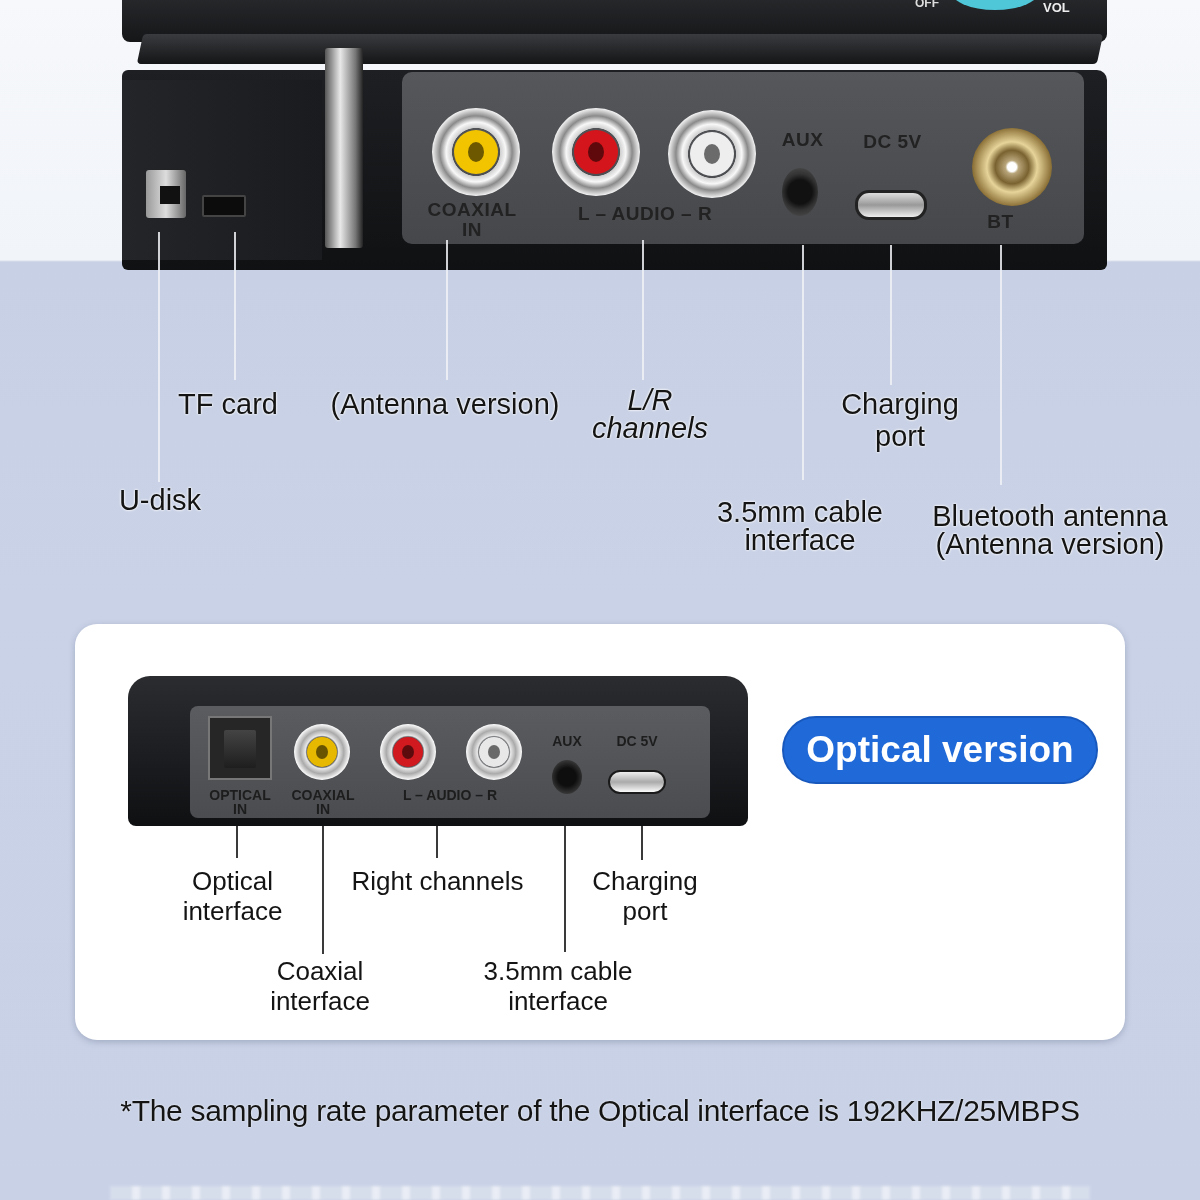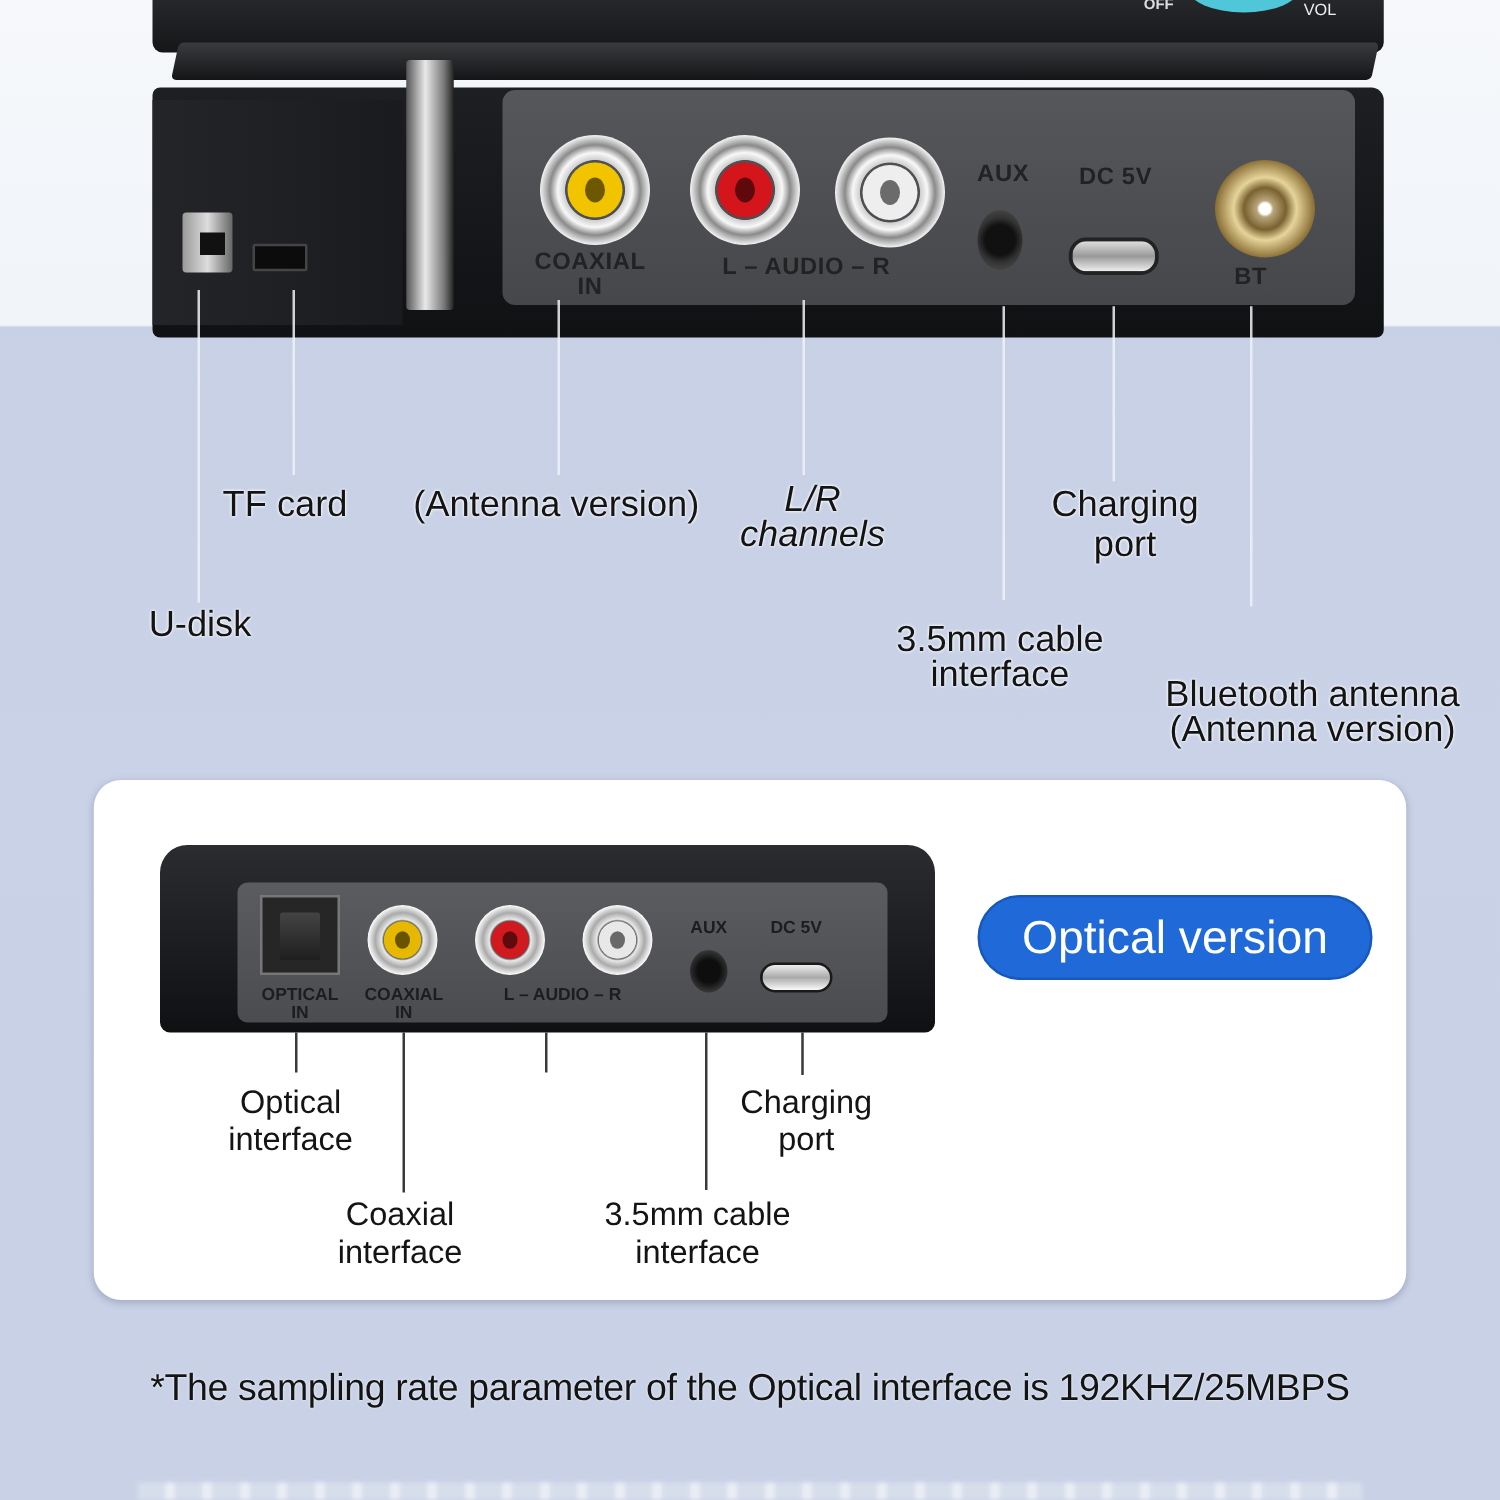--- a/index.html
+++ b/index.html
@@ -5,21 +5,21 @@
     html,body{margin:0;padding:0;}
     body{width:1200px;height:1200px;position:relative;overflow:hidden;
       font-family:"Liberation Sans",sans-serif;
       background:linear-gradient(180deg,#f6f8fb 0px,#f1f4f9 260px,#c7d0e4 262px,#c9d2e7 600px,#c8d1e6 1200px);}
     .abs{position:absolute;}
     
     .top-lid{left:122px;top:-10px;width:985px;height:52px;background:linear-gradient(180deg,#2a2b2e,#151618);border-radius:0 0 8px 8px;}
     .top-lid-rim{left:140px;top:34px;width:960px;height:30px;background:linear-gradient(180deg,#3a3b3e,#141517);transform:skewX(-12deg);border-radius:4px;}
     .knob{left:950px;top:-30px;width:90px;height:40px;border-radius:50%;background:#4fc7d8;}
     .lbl-off{left:915px;top:-4px;color:#ddd;font-size:12px;font-weight:bold;}
-    .lbl-vol{left:1043px;top:0px;color:#eee;font-size:13px;font-weight:normal;}
+    .lbl-vol{left:1043px;top:0px;color:#eee;font-size:13px;font-weight:bold;}
     .device{left:122px;top:70px;width:985px;height:200px;background:linear-gradient(180deg,#1e1f22,#101113);border-radius:6px 10px 6px 6px;}
     .device-side{left:122px;top:80px;width:200px;height:180px;background:linear-gradient(90deg,#242528,#1a1b1e);}
     .chrome-strip{left:325px;top:48px;width:38px;height:200px;background:linear-gradient(90deg,#555,#e9e9e9 40%,#777 80%,#222);border-radius:3px;}
     .panel{left:402px;top:72px;width:682px;height:172px;background:linear-gradient(180deg,#55575b,#45474b);border-radius:10px;}
     .rca{width:88px;height:88px;border-radius:50%;background:radial-gradient(circle,#0000 0 38%, #cfcfcf 39%,#f8f8f8 48%,#8a8a8a 58%,#eee 70%,#5a5a5a 88%,#2a2a2a 100%);}
     .rca-in{position:absolute;left:22px;top:22px;width:44px;height:44px;border-radius:50%;}
     .rca-in::after{content:"";position:absolute;left:14px;top:12px;width:16px;height:20px;border-radius:50%;background:rgba(0,0,0,.55);}
     .port-label{color:#222;font-weight:bold;font-size:19px;letter-spacing:0.5px;text-align:center;line-height:20px;}
     .aux-jack{left:782px;top:168px;width:36px;height:48px;border-radius:50%;background:radial-gradient(circle,#111 0 40%,#333 60%,#555 100%);}
     .usbc{left:855px;top:190px;width:72px;height:30px;border-radius:14px;background:linear-gradient(180deg,#ddd,#999 50%,#eee);border:3px solid #222;box-sizing:border-box;}
@@ -37,21 +37,21 @@
     .dev2-panel{left:190px;top:706px;width:520px;height:112px;background:linear-gradient(180deg,#5a5c60,#4a4c50);border-radius:8px;}
     .optical{left:208px;top:716px;width:64px;height:64px;background:#262626;border:2px solid #777;box-sizing:border-box;}
     .optical::after{content:"";position:absolute;left:14px;top:12px;width:32px;height:38px;background:linear-gradient(180deg,#444,#1e1e1e);border-radius:2px;}
     .rca2{width:56px;height:56px;border-radius:50%;background:radial-gradient(circle,#0000 0 38%,#e8e8e8 42%,#aaa 55%,#fafafa 70%,#222 85%,#111 100%);}
     .rca2 .rca-in{left:13px;top:13px;width:30px;height:30px;}
     .rca2 .rca-in::after{left:9px;top:8px;width:12px;height:14px;}
     .small-label{color:#1d1d1d;font-size:14px;font-weight:bold;text-align:center;line-height:14px;}
     .aux2{left:552px;top:760px;width:30px;height:34px;border-radius:50%;background:radial-gradient(circle,#0e0e0e 0 40%,#333 70%,#555);}
     .usbc2{left:608px;top:770px;width:58px;height:24px;border-radius:12px;background:linear-gradient(180deg,#eee,#aaa 50%,#fafafa);border:2px solid #1a1a1a;box-sizing:border-box;}
     .pill{left:782px;top:716px;width:316px;height:68px;background:#1f6ad8;border-radius:34px;border:2px solid #1858bd;box-sizing:border-box;
-      color:#fff;font-size:37px;line-height:64px;text-align:center;}
+      color:#fff;font-size:37px;line-height:64px;text-align:center;font-weight:bold;}
     .cap2{color:#141414;font-size:26px;line-height:30px;text-align:center;white-space:nowrap;}
     .footnote{left:0;top:1094px;width:1200px;text-align:center;color:#141414;font-size:30px;letter-spacing:-0.3px;text-shadow:0 0 2px #fff;}
     .blur-bottom{left:110px;top:1186px;width:980px;height:14px;background:repeating-linear-gradient(90deg,#d8dfec 0 22px,#eef1f7 22px 30px);filter:blur(1.5px);opacity:.9;}
   </style>
 </head>
 <body>
 
 <div class="abs top-lid"></div>
 <div class="abs knob"></div>
 <div class="abs lbl-off">OFF</div>
@@ -103,21 +103,21 @@
   <div class="cap" style="line-height:28px;">channels</div>
 </div>
 <div class="abs" style="left:820px;top:388px;width:160px;">
   <div class="cap" style="line-height:32px;">Charging</div>
   <div class="cap" style="line-height:32px;">port</div>
 </div>
 <div class="abs" style="left:700px;top:498px;width:200px;">
   <div class="cap" style="line-height:28px;">3.5mm cable</div>
   <div class="cap" style="line-height:28px;">interface</div>
 </div>
-<div class="abs" style="left:910px;top:502px;width:280px;margin-top:40px;">
+<div class="abs" style="left:910px;top:502px;width:280px;">
   <div class="cap" style="line-height:28px;">Bluetooth antenna</div>
   <div class="cap" style="line-height:28px;">(Antenna version)</div>
 </div>
 
 <div class="abs card"></div>
 <div class="abs dev2"></div>
 <div class="abs dev2-panel"></div>
 <div class="abs optical"></div>
 <div class="abs rca2" style="left:294px;top:724px;">
   <div class="rca-in" style="background:#e6b800;"></div>
@@ -149,20 +149,21 @@
 <div class="abs leader-dark" style="left:322px;top:826px;height:128px;"></div>
 <div class="abs leader-dark" style="left:436px;top:826px;height:32px;"></div>
 <div class="abs leader-dark" style="left:564px;top:826px;height:126px;"></div>
 <div class="abs leader-dark" style="left:641px;top:826px;height:34px;"></div>
 
 <div class="abs" style="left:160px;top:866px;width:145px;">
   <div class="cap2">Optical</div>
   <div class="cap2">interface</div>
 </div>
 <div class="abs" style="left:330px;top:866px;width:215px;">
+  <div class="cap2">Right channels</div>
 </div>
 <div class="abs" style="left:575px;top:866px;width:140px;">
   <div class="cap2">Charging</div>
   <div class="cap2">port</div>
 </div>
 <div class="abs" style="left:250px;top:956px;width:140px;">
   <div class="cap2">Coaxial</div>
   <div class="cap2">interface</div>
 </div>
 <div class="abs" style="left:460px;top:956px;width:196px;">

